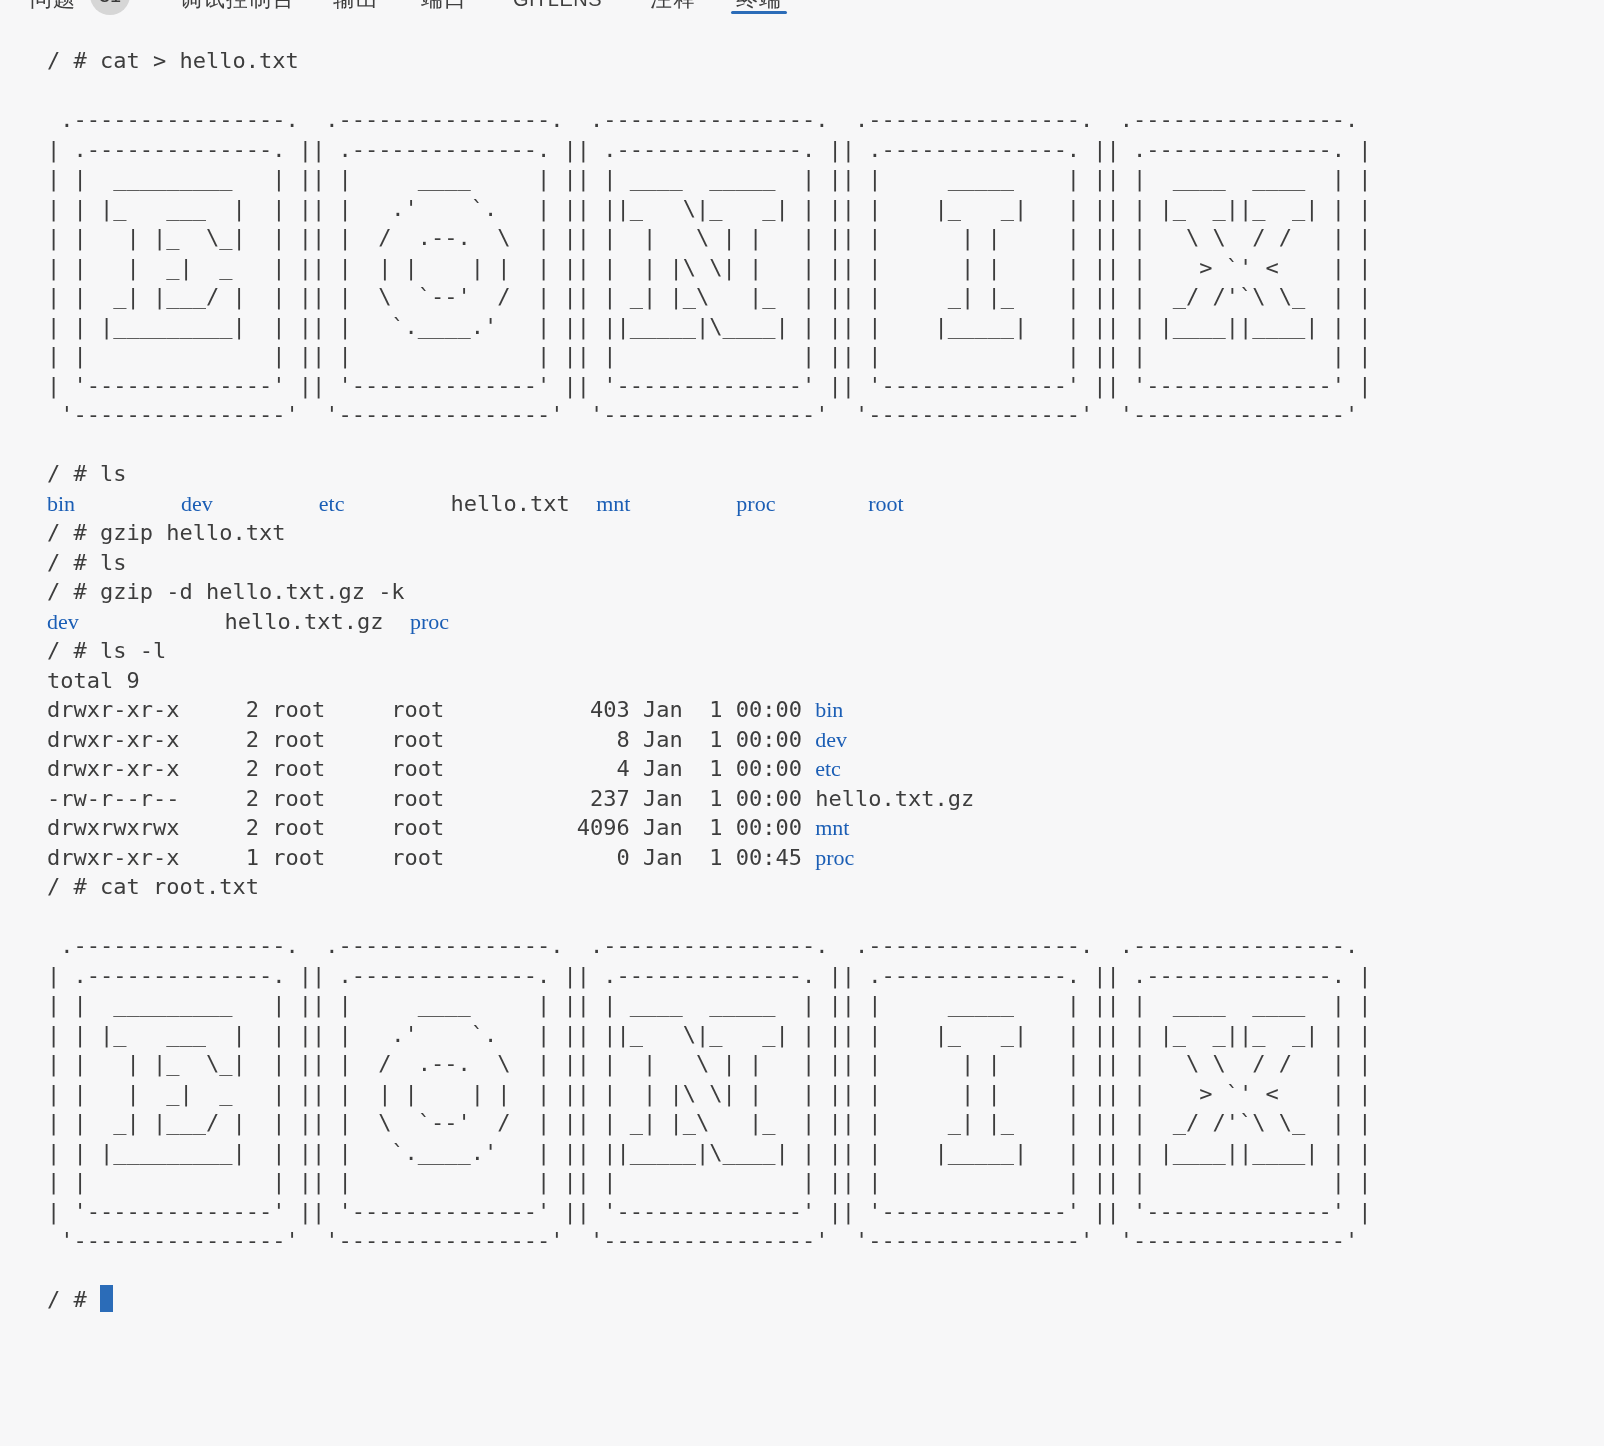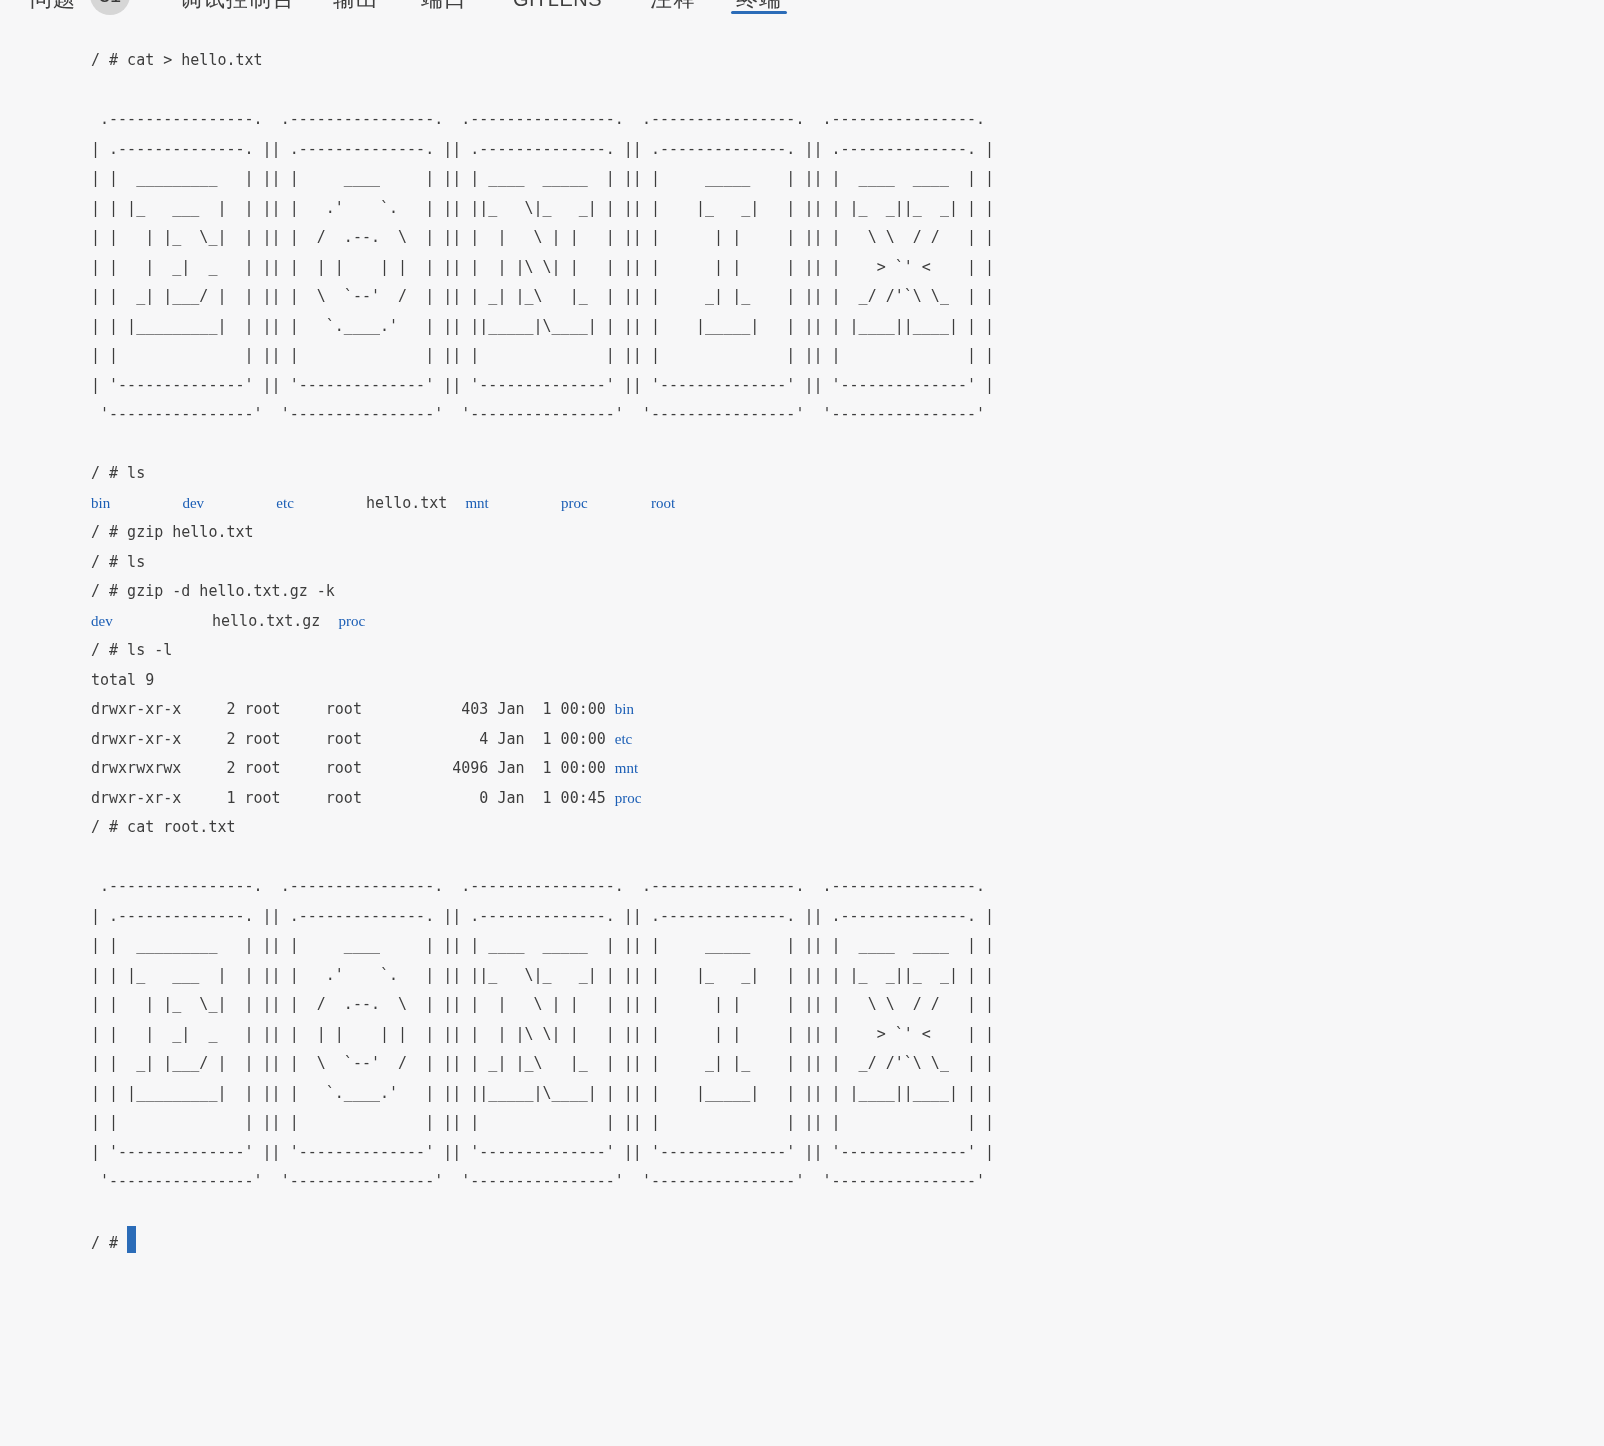--- a/index.html
+++ b/index.html
@@ -51,24 +51,23 @@
     position: absolute;
     left: -5px; right: -5px; bottom: 0;
     height: 3px;
     border-radius: 2px;
   }
   
   .terminal {
     margin-top: 30px;
     padding-left: 47px;
     font-family: "DejaVu Sans Mono", "Liberation Mono", monospace;
-    font-size: 15px;
+    font-size: 22px;
     color: #3d3d3d;
     cursor: text;
-    margin-left: 44px;
   }
   .term-line {
     height: 29.5px;
     line-height: 29.5px;
     white-space: pre;
     font-variant-ligatures: none;
   }
   .seg-d { font-weight: normal; font-family: Liberation Serif, serif; }
   .cursor {
     display: inline-block;
@@ -125,21 +124,23 @@
     <div class="term-line"></div>
     <div class="term-line"><span>/ # ls</span></div>
     <div class="term-line"><span class="seg-d" style="color: rgb(27, 94, 181);">bin</span><span>        </span><span class="seg-d" style="color: rgb(27, 94, 181);">dev</span><span>        </span><span class="seg-d" style="color: rgb(27, 94, 181);">etc</span><span>        </span><span>hello.txt  </span><span class="seg-d" style="color: rgb(27, 94, 181);">mnt</span><span>        </span><span class="seg-d" style="color: rgb(27, 94, 181);">proc</span><span>       </span><span class="seg-d" style="color: rgb(27, 94, 181);">root</span></div>
     <div class="term-line"><span>/ # gzip hello.txt</span></div>
     <div class="term-line"><span>/ # ls</span></div>
     <div class="term-line"><span>/ # gzip -d hello.txt.gz -k</span></div>
     <div class="term-line"><span class="seg-d" style="color: rgb(27, 94, 181);">dev</span><span>           </span><span>hello.txt.gz  </span><span class="seg-d" style="color: rgb(27, 94, 181);">proc</span></div>
     <div class="term-line"><span>/ # ls -l</span></div>
     <div class="term-line"><span>total 9</span></div>
     <div class="term-line"><span>drwxr-xr-x     2 root     root           403 Jan  1 00:00 </span><span class="seg-d" style="color: rgb(27, 94, 181);">bin</span></div>
+    <div class="term-line"><span>drwxr-xr-x     2 root     root             8 Jan  1 00:00 </span><span class="seg-d" style="color: rgb(27, 94, 181);">dev</span></div>
     <div class="term-line"><span>drwxr-xr-x     2 root     root             4 Jan  1 00:00 </span><span class="seg-d" style="color: rgb(27, 94, 181);">etc</span></div>
+    <div class="term-line"><span>-rw-r--r--     2 root     root           237 Jan  1 00:00 hello.txt.gz</span></div>
     <div class="term-line"><span>drwxrwxrwx     2 root     root          4096 Jan  1 00:00 </span><span class="seg-d" style="color: rgb(27, 94, 181);">mnt</span></div>
     <div class="term-line"><span>drwxr-xr-x     1 root     root             0 Jan  1 00:45 </span><span class="seg-d" style="color: rgb(27, 94, 181);">proc</span></div>
     <div class="term-line"><span>/ # cat root.txt</span></div>
     <div class="term-line"></div>
     <div class="term-line"><span> .----------------.  .----------------.  .----------------.  .----------------.  .----------------. </span></div>
     <div class="term-line"><span>| .--------------. || .--------------. || .--------------. || .--------------. || .--------------. |</span></div>
     <div class="term-line"><span>| |  _________   | || |     ____     | || | ____  _____  | || |     _____    | || |  ____  ____  | |</span></div>
     <div class="term-line"><span>| | |_   ___  |  | || |   .'    `.   | || ||_   \|_   _| | || |    |_   _|   | || | |_  _||_  _| | |</span></div>
     <div class="term-line"><span>| |   | |_  \_|  | || |  /  .--.  \  | || |  |   \ | |   | || |      | |     | || |   \ \  / /   | |</span></div>
     <div class="term-line"><span>| |   |  _|  _   | || |  | |    | |  | || |  | |\ \| |   | || |      | |     | || |    &gt; `' &lt;    | |</span></div>

